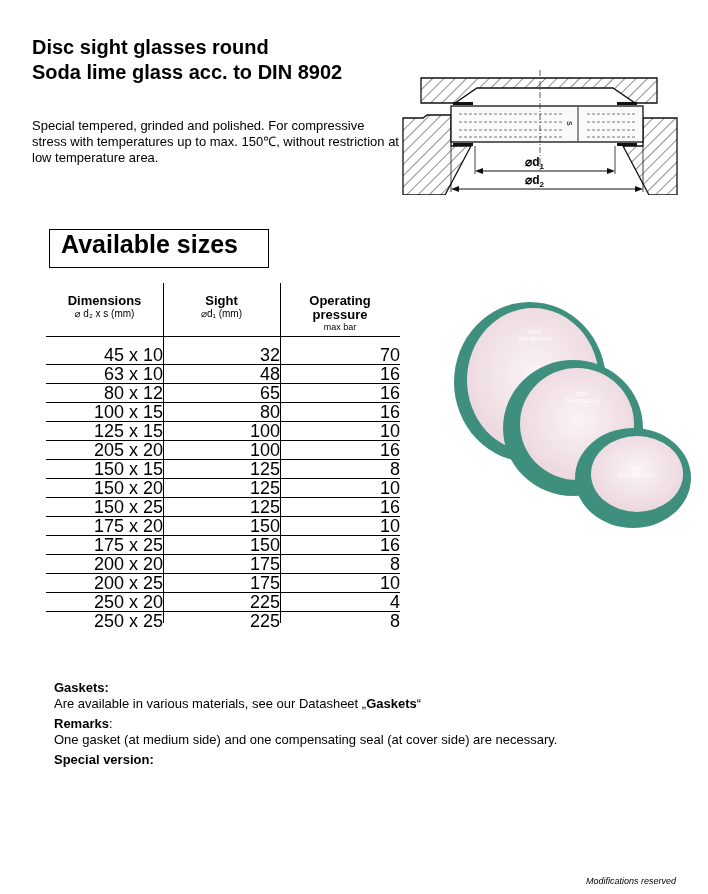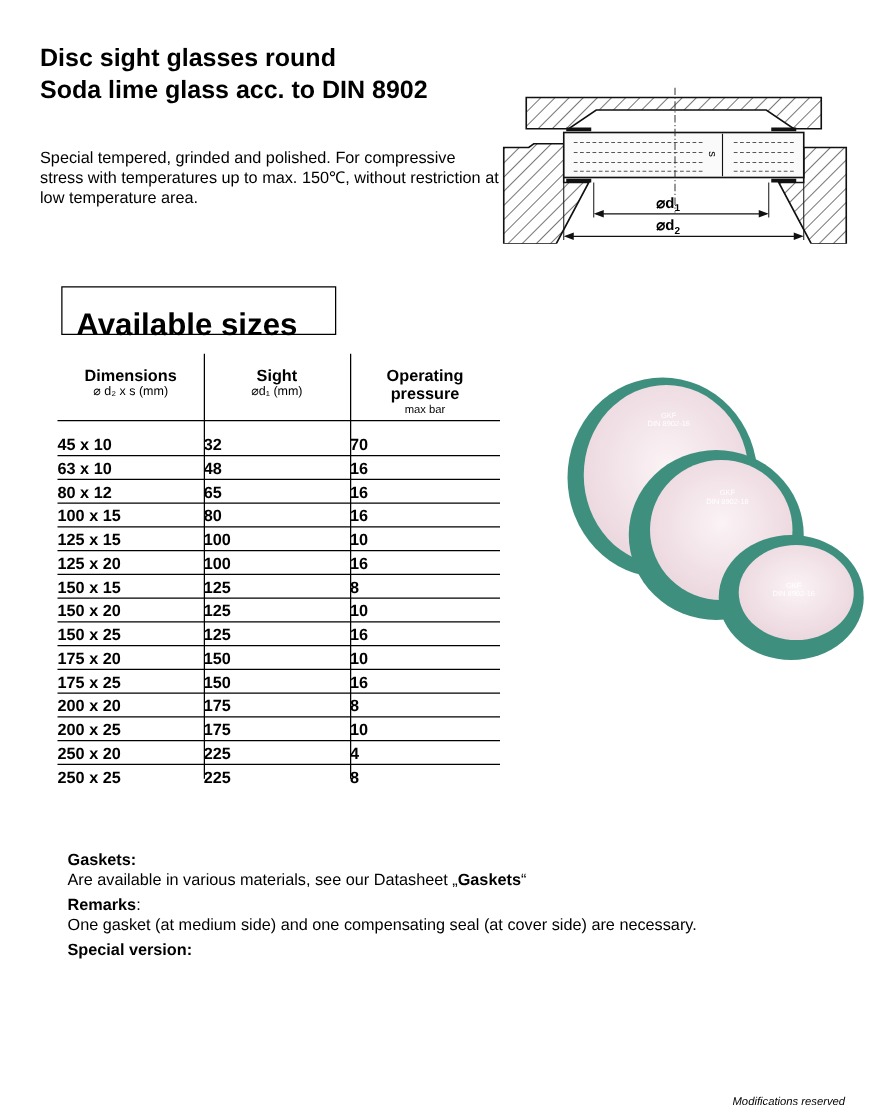--- a/index.html
+++ b/index.html
@@ -3,34 +3,34 @@
 <meta charset="utf-8">
 <style>
   html, body { margin:0; padding:0; background:#fff; }
   body { width:708px; height:894px; position:relative; overflow:hidden;
          font-family:"Liberation Sans", sans-serif; color:#000; }
   .title { position:absolute; left:32px; top:35px; font-size:20px; font-weight:bold; line-height:25px; }
   .intro { position:absolute; left:32px; top:118px; width:370px; font-size:13px; line-height:16px; }
   .diagram { position:absolute; left:395px; top:70px; width:290px; height:125px; }
   .sizes-box { position:absolute; left:49px; top:229px; width:220px; height:39px;
                border:1.3px solid #000; box-sizing:border-box; }
-  .sizes-box span { position:absolute; left:11px; top:16px; font-size:25px; font-weight:bold; }
+  .sizes-box span { position:absolute; left:11px; top:0; font-size:25px; font-weight:bold; }
   .tbl { position:absolute; left:46px; top:283px; width:354px; }
   .thead { position:relative; height:42px; border-bottom:1.2px solid #000;margin-top:11px; }
   .th { position:absolute; top:0; text-align:center; }
   .th .main { font-size:13px; font-weight:bold; line-height:14px; }
   .th .sub { font-size:10px; line-height:12px; }
   .col1 { left:0; width:117px; }
   .col2 { left:117px; width:117px; }
   .col3 { left:234px; width:120px; }
   .vline { position:absolute; top:0; width:1.2px; background:#000; }
   .tbody { position:relative; padding-top:9px; }
   .tr { position:relative; height:19px; border-bottom:1.2px solid #000; box-sizing:border-box; }
   .tr:last-child { border-bottom:none; }
-  .td { position:absolute; top:2px; font-size:13px; line-height:15px; text-align:left;font-weight:bold; }
+  .td { position:absolute; top:2px; font-size:18px; line-height:15px; text-align:right; }
   .photo { position:absolute; left:445px; top:300px; width:255px; height:230px; }
   .notes { position:absolute; left:54px; top:680px; width:600px; font-size:13px; line-height:16px; }
   .notes .h { font-weight:bold; }
   .notes .block { margin-bottom:4px; }
   .footer { position:absolute; left:586px; top:876px; font-size:9px;font-style:italic; }
 </style>
 </head>
 <body>
 
 <div class="title">
@@ -129,21 +129,21 @@
         <div class="td col1">100 x 15</div>
         <div class="td col2">80</div>
         <div class="td col3">16</div>
       </div>
       <div class="tr">
         <div class="td col1">125 x 15</div>
         <div class="td col2">100</div>
         <div class="td col3">10</div>
       </div>
       <div class="tr">
-        <div class="td col1">125 x 20</div>
+        <div class="td col1">205 x 20</div>
         <div class="td col2">100</div>
         <div class="td col3">16</div>
       </div>
       <div class="tr">
         <div class="td col1">150 x 15</div>
         <div class="td col2">125</div>
         <div class="td col3">8</div>
       </div>
       <div class="tr">
         <div class="td col1">150 x 20</div>

